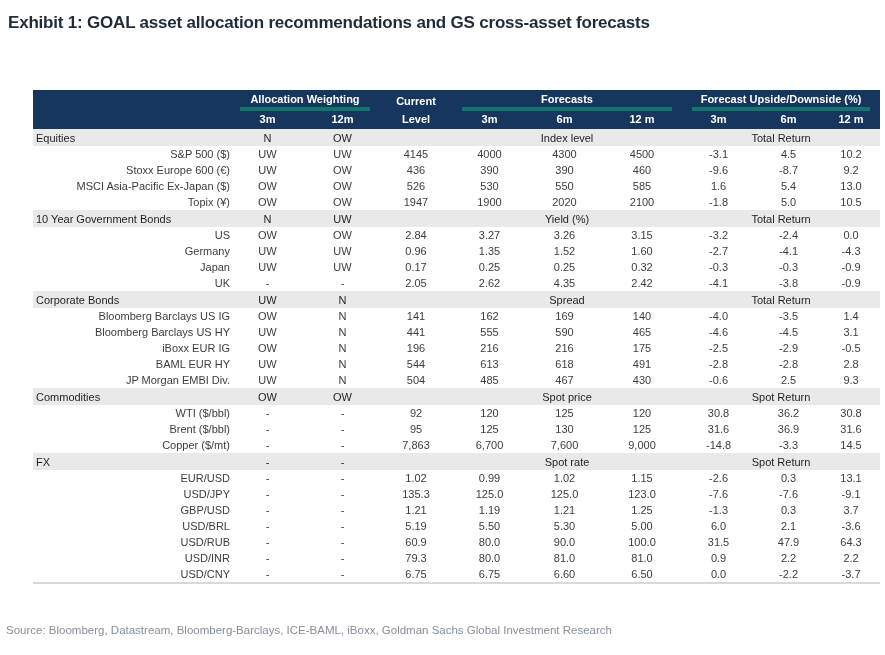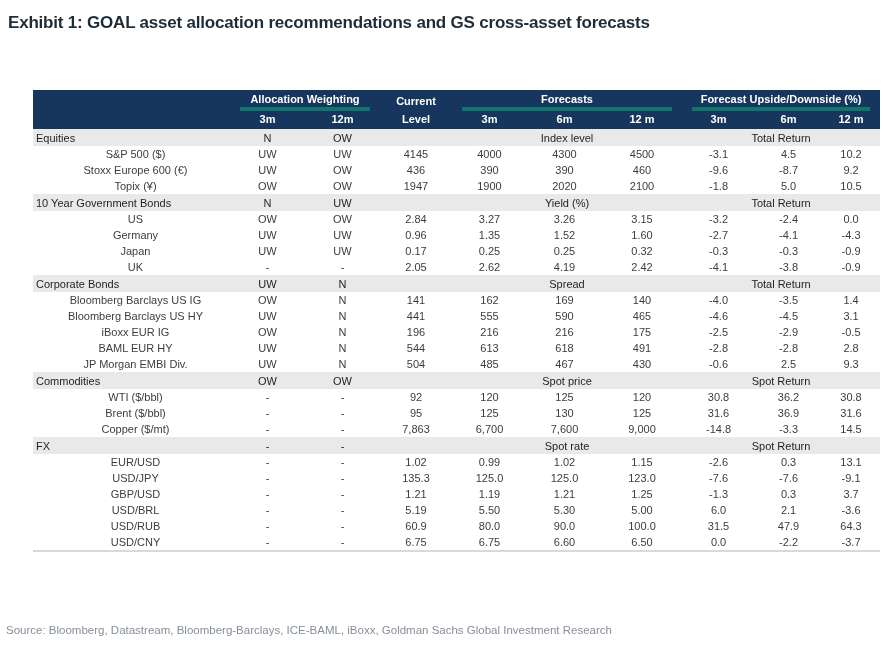--- a/index.html
+++ b/index.html
@@ -8,21 +8,21 @@
   table.goal{position:absolute;left:33px;top:90px;width:847px;border-collapse:collapse;table-layout:fixed;font-size:11px;border-bottom:2px solid #d9d9d9;}
   table.goal th, table.goal td{overflow:hidden;white-space:nowrap;}
   thead th{background:#17365d;color:#ffffff;font-weight:700;text-align:center;vertical-align:middle;padding:0;}
   tr.group-row th{height:19px;font-size:11px;}
   tr.sub-row th{height:16px;font-size:11px;padding-bottom:2px;}
   .grp{display:block;margin:1px 10px 0 10px;padding:2px 0 2px 0;}
   .grp.u{border-bottom:4px solid #0f766e;}
   tr.section-row td{background:#e9e9e9;font-weight:400;color:#1f1f1f;text-align:center;padding:2px 0;height:13px;}
   tr.section-row td.label{text-align:left;padding-left:3px;}
   tr.data-row td{color:#3d3d3d;text-align:center;padding:1px 0;height:14px;}
-  tr.data-row td.label{text-align:center;padding-left:8px;}
+  tr.data-row td.label{text-align:right;padding-left:8px;}
   .source{position:absolute;left:6px;top:624px;color:#868f99;font-size:11.5px;}
 </style>
 </head>
 <body>
 
 <div class="title">Exhibit 1: GOAL asset allocation recommendations and GS cross-asset forecasts</div>
 
 <table class="goal">
   <colgroup>
     <col style="width:197px">
@@ -92,20 +92,32 @@
         <td>OW</td>
         <td>436</td>
         <td>390</td>
         <td>390</td>
         <td>460</td>
         <td>-9.6</td>
         <td>-8.7</td>
         <td>9.2</td>
       </tr>
       <tr class="data-row">
+        <td class="label">MSCI Asia-Pacific Ex-Japan ($)</td>
+        <td>OW</td>
+        <td>OW</td>
+        <td>526</td>
+        <td>530</td>
+        <td>550</td>
+        <td>585</td>
+        <td>1.6</td>
+        <td>5.4</td>
+        <td>13.0</td>
+      </tr>
+      <tr class="data-row">
         <td class="label">Topix (¥)</td>
         <td>OW</td>
         <td>OW</td>
         <td>1947</td>
         <td>1900</td>
         <td>2020</td>
         <td>2100</td>
         <td>-1.8</td>
         <td>5.0</td>
         <td>10.5</td>
@@ -153,21 +165,21 @@
         <td>-0.3</td>
         <td>-0.3</td>
         <td>-0.9</td>
       </tr>
       <tr class="data-row">
         <td class="label">UK</td>
         <td>-</td>
         <td>-</td>
         <td>2.05</td>
         <td>2.62</td>
-        <td>4.19</td>
+        <td>4.35</td>
         <td>2.42</td>
         <td>-4.1</td>
         <td>-3.8</td>
         <td>-0.9</td>
       </tr>
       <tr class="section-row">
         <td class="label">Corporate Bonds</td>
         <td>UW</td>
         <td>N</td>
         <td></td>
@@ -340,20 +352,32 @@
         <td>-</td>
         <td>60.9</td>
         <td>80.0</td>
         <td>90.0</td>
         <td>100.0</td>
         <td>31.5</td>
         <td>47.9</td>
         <td>64.3</td>
       </tr>
       <tr class="data-row">
+        <td class="label">USD/INR</td>
+        <td>-</td>
+        <td>-</td>
+        <td>79.3</td>
+        <td>80.0</td>
+        <td>81.0</td>
+        <td>81.0</td>
+        <td>0.9</td>
+        <td>2.2</td>
+        <td>2.2</td>
+      </tr>
+      <tr class="data-row">
         <td class="label">USD/CNY</td>
         <td>-</td>
         <td>-</td>
         <td>6.75</td>
         <td>6.75</td>
         <td>6.60</td>
         <td>6.50</td>
         <td>0.0</td>
         <td>-2.2</td>
         <td>-3.7</td>

